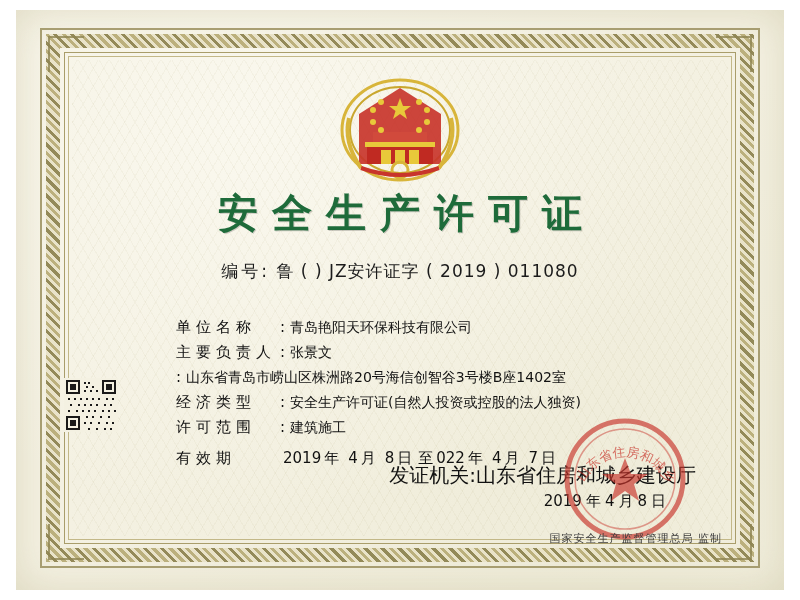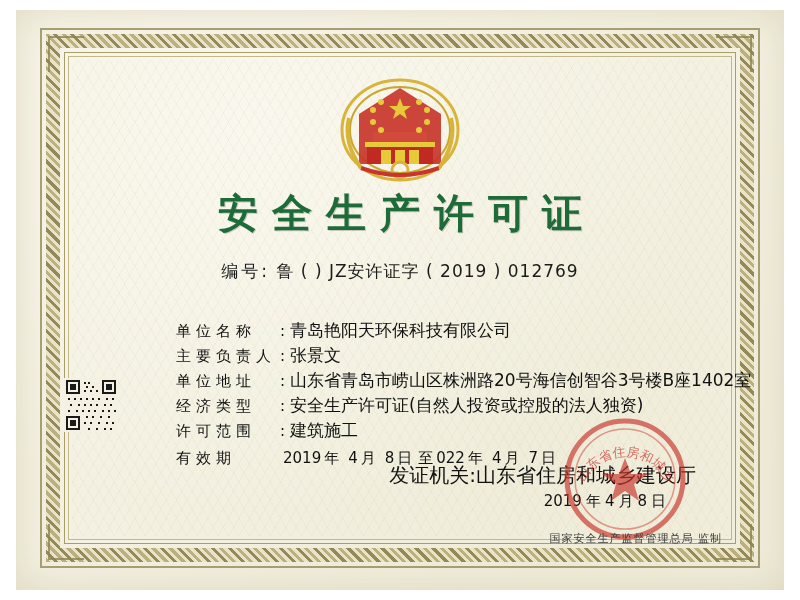--- a/index.html
+++ b/index.html
@@ -149,21 +149,21 @@
     letter-spacing: 5px;
     white-space: nowrap;
   }
   .field-colon {
     flex: 0 0 10px;
     text-align: left;
   }
   .field-value {
     flex: 1 1 auto;
     white-space: nowrap;
-    font-size: 17px;
+    font-size: 14px;
     margin-top: 25px;
   }
 
   
   .validity-row {
     display: flex;
     align-items: baseline;
     height: 26px;
     font-size: 15px;
     margin-top: 2px;
@@ -292,39 +292,38 @@
 
     <div class="serial">
       <span class="sn-label">编号:</span>
       <span>鲁</span>
       <span>(</span>
       <span>)</span>
       <span>JZ安许证字</span>
       <span>(</span>
       <span>2019</span>
       <span>)</span>
-      <span>012769</span>
+      <span>011080</span>
     </div>
 
     <div class="fields">
 
       <div class="field-row">
         <span class="field-label">单位名称</span>
         <span class="field-colon">:</span>
         <span class="field-value">青岛艳阳天环保科技有限公司</span>
       </div>
 
       <div class="field-row">
         <span class="field-label">主要负责人</span>
         <span class="field-colon">:</span>
         <span class="field-value">张景文</span>
       </div>
 
       <div class="field-row">
-        <span class="field-label">单位地址</span>
         <span class="field-colon">:</span>
         <span class="field-value">山东省青岛市崂山区株洲路20号海信创智谷3号楼B座1402室</span>
       </div>
 
       <div class="field-row">
         <span class="field-label">经济类型</span>
         <span class="field-colon">:</span>
         <span class="field-value">安全生产许可证(自然人投资或控股的法人独资)</span>
       </div>
 

